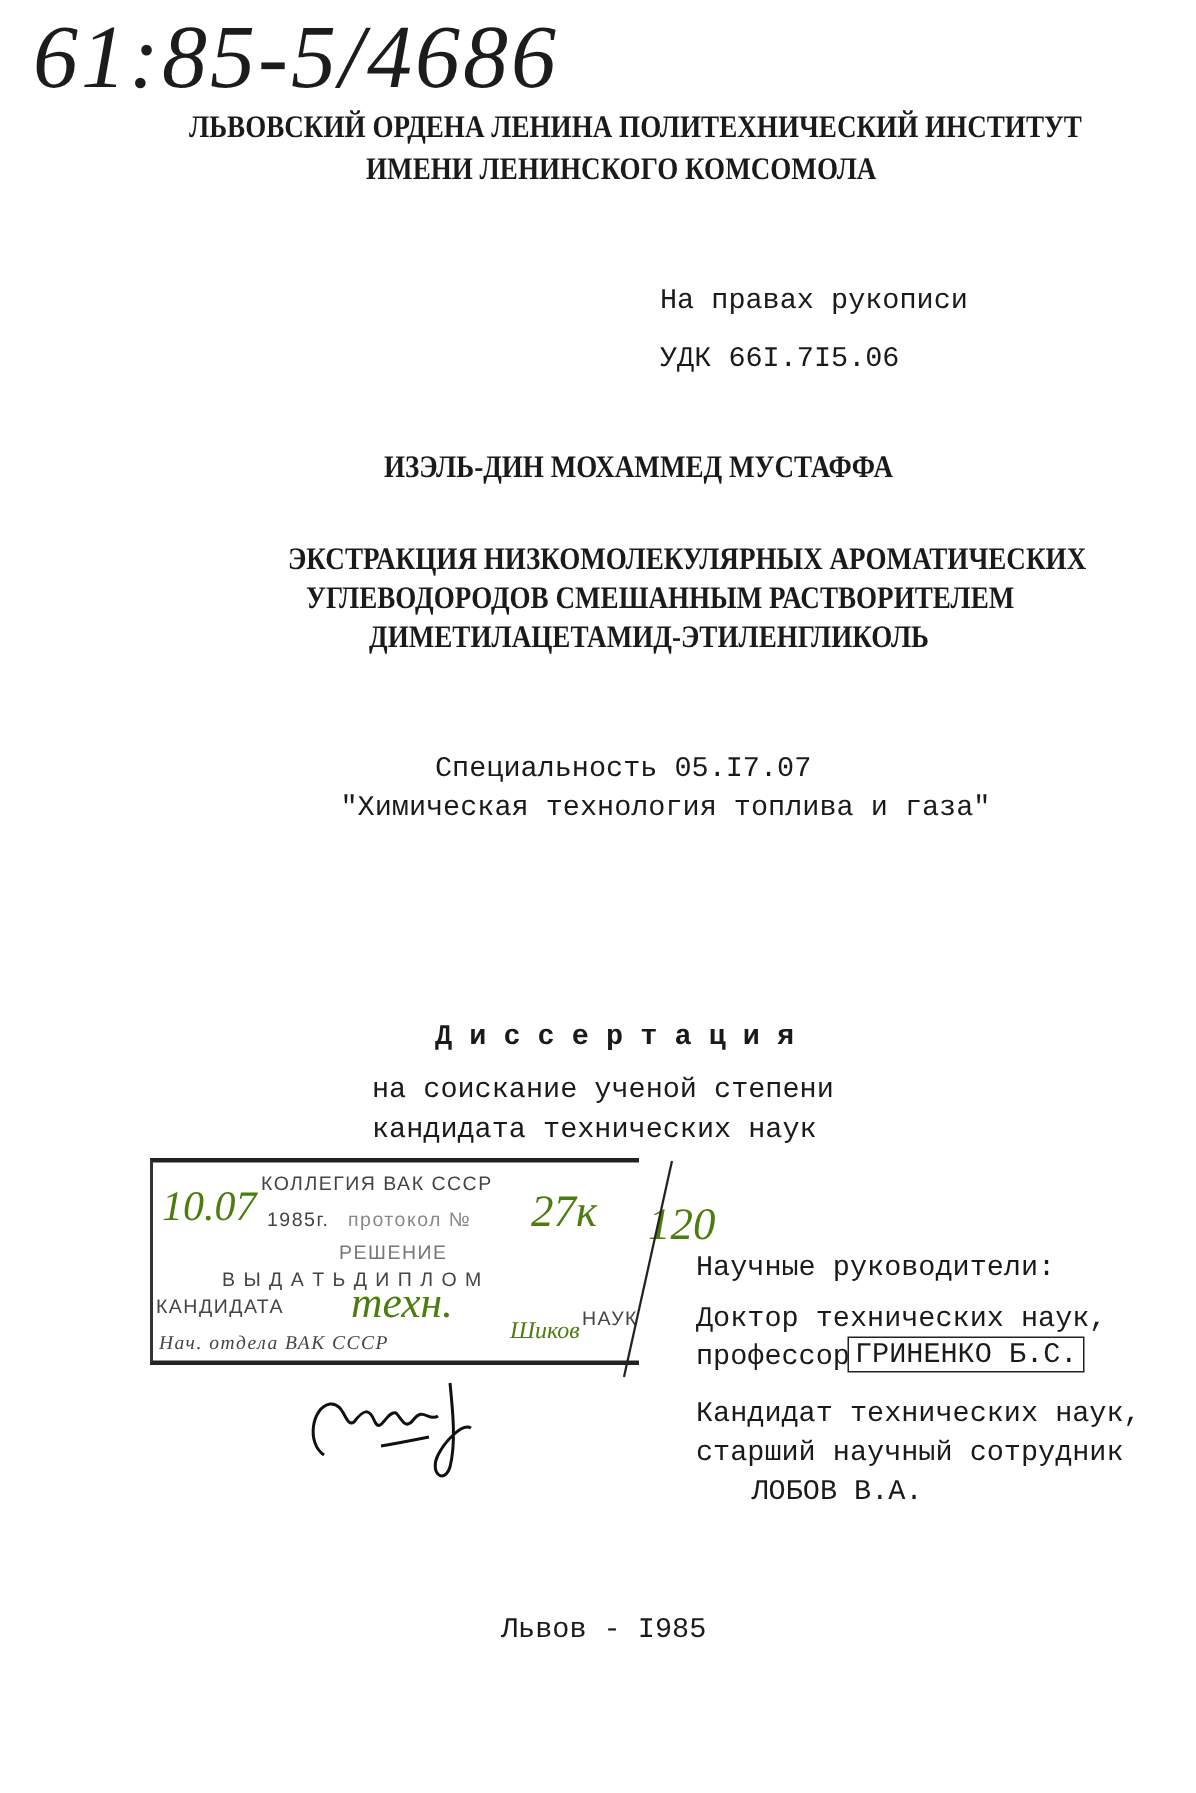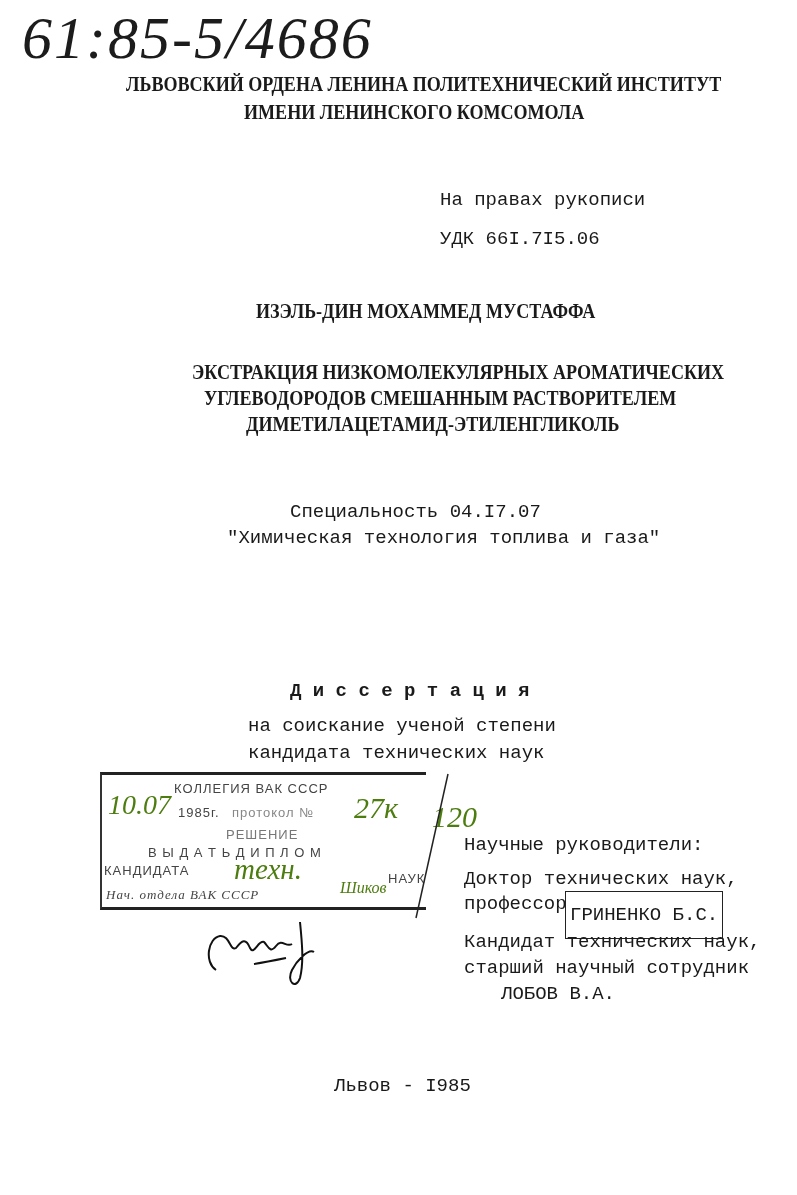--- a/index.html
+++ b/index.html
@@ -5,40 +5,40 @@
   html, body { margin: 0; padding: 0; background: #ffffff; }
   body { width: 797px; height: 1195px; position: relative; overflow: hidden; color: #1a1a1a; }
   .mono { font-family: "Liberation Mono", "DejaVu Sans Mono", monospace; }
   .abs { position: absolute; white-space: nowrap; }
   .caps { font-family: "Liberation Serif", "DejaVu Serif", serif; font-weight: bold; letter-spacing: 0px; transform: scaleX(0.86); transform-origin: left center; }
   .hand { font-family: "Liberation Serif", "DejaVu Serif", serif; font-style: italic; color: #4d7c0f; }
   .body-text { font-size: 19px; }
   .stamp { position: absolute; left: 100px; top: 772px; width: 324px; height: 132px; border-top: 3px solid #222; border-bottom: 3px solid #222; border-left: 2px solid #333; text-align: right; }
   .stamp .line { position: absolute; font-family: "Liberation Sans", "DejaVu Sans", sans-serif; font-size: 13px; color: #444; letter-spacing: 1px; white-space: nowrap; }
   .stamp .hw { position: absolute; font-family: "Liberation Serif", "DejaVu Serif", serif; font-style: italic; color: #4d7c0f; white-space: nowrap; }
-  .boxed { border: 1.5px solid #222; padding: 12px 4px; }
+  .boxed { border: 1.5px solid #222; padding: 0 4px; }
 </style>
 </head>
 <body>
 
 <div class="abs hand" style="left:22px; top:4px; font-size:60px; letter-spacing:2px; color:#1c1c1c;">61:85-5/4686</div>
 
 <div class="abs caps" style="left:126px; top:72px; font-size:21px;">ЛЬВОВСКИЙ ОРДЕНА ЛЕНИНА ПОЛИТЕХНИЧЕСКИЙ ИНСТИТУТ</div>
 <div class="abs caps" style="left:244px; top:100px; font-size:21px;">ИМЕНИ ЛЕНИНСКОГО КОМСОМОЛА</div>
 
 <div class="abs mono body-text" style="left:440px; top:189px;">На правах рукописи</div>
 <div class="abs mono body-text" style="left:440px; top:228px;">УДК 66I.7I5.06</div>
 
 <div class="abs caps" style="left:256px; top:299px; font-size:21px;">ИЗЭЛЬ-ДИН МОХАММЕД МУСТАФФА</div>
 
 <div class="abs caps" style="left:192px; top:360px; font-size:21px;">ЭКСТРАКЦИЯ НИЗКОМОЛЕКУЛЯРНЫХ АРОМАТИЧЕСКИХ</div>
 <div class="abs caps" style="left:204px; top:386px; font-size:21px;">УГЛЕВОДОРОДОВ СМЕШАННЫМ РАСТВОРИТЕЛЕМ</div>
 <div class="abs caps" style="left:246px; top:412px; font-size:21px;">ДИМЕТИЛАЦЕТАМИД-ЭТИЛЕНГЛИКОЛЬ</div>
 
-<div class="abs mono body-text" style="left:290px; top:501px;">Специальность 04.I7.07</div>
+<div class="abs mono body-text" style="left:290px; top:501px;">Специальность 05.I7.07</div>
 <div class="abs mono body-text" style="left:227px; top:527px;">"Химическая технология топлива и газа"</div>
 
 <div class="abs mono body-text" style="left:290px; top:680px; font-weight:bold;">Д и с с е р т а ц и я</div>
 <div class="abs mono body-text" style="left:248px; top:715px;">на соискание ученой степени</div>
 <div class="abs mono body-text" style="left:248px; top:742px;text-align:center;">кандидата технических наук</div>
 
 <div class="stamp">
   <div class="line" style="left:72px; top:6px;">КОЛЛЕГИЯ ВАК СССР</div>
   <div class="hw" style="left:6px; top:14px; font-size:28px;">10.07</div>
   <div class="line" style="left:76px; top:30px;">1985г.</div>

